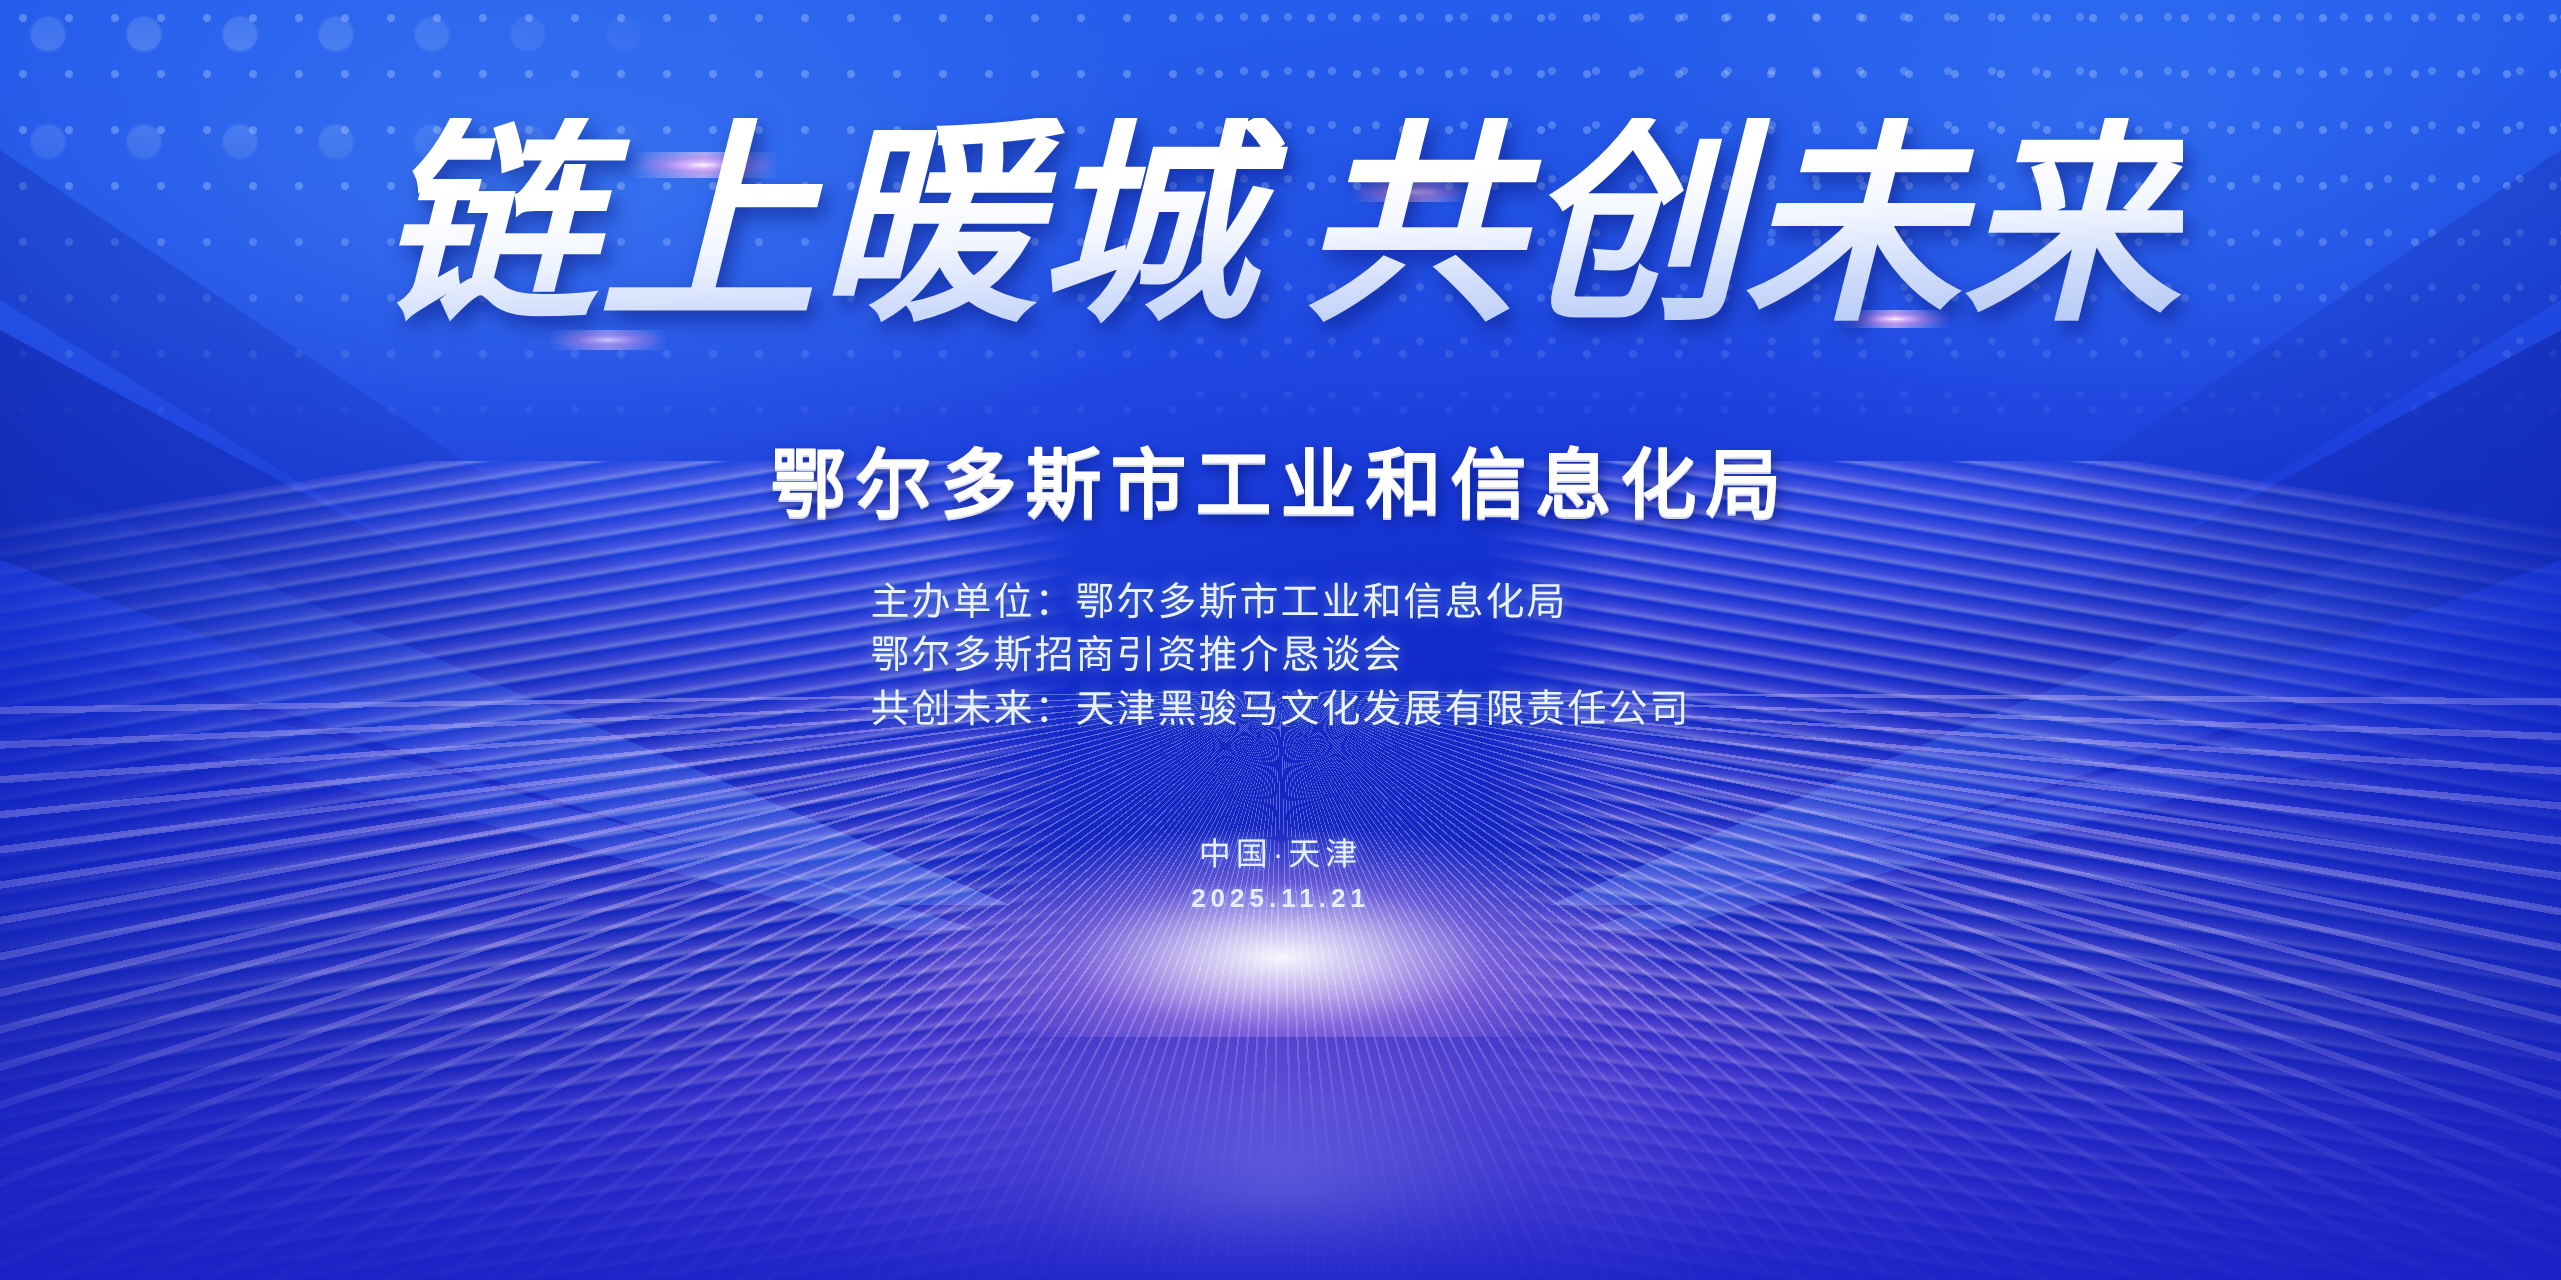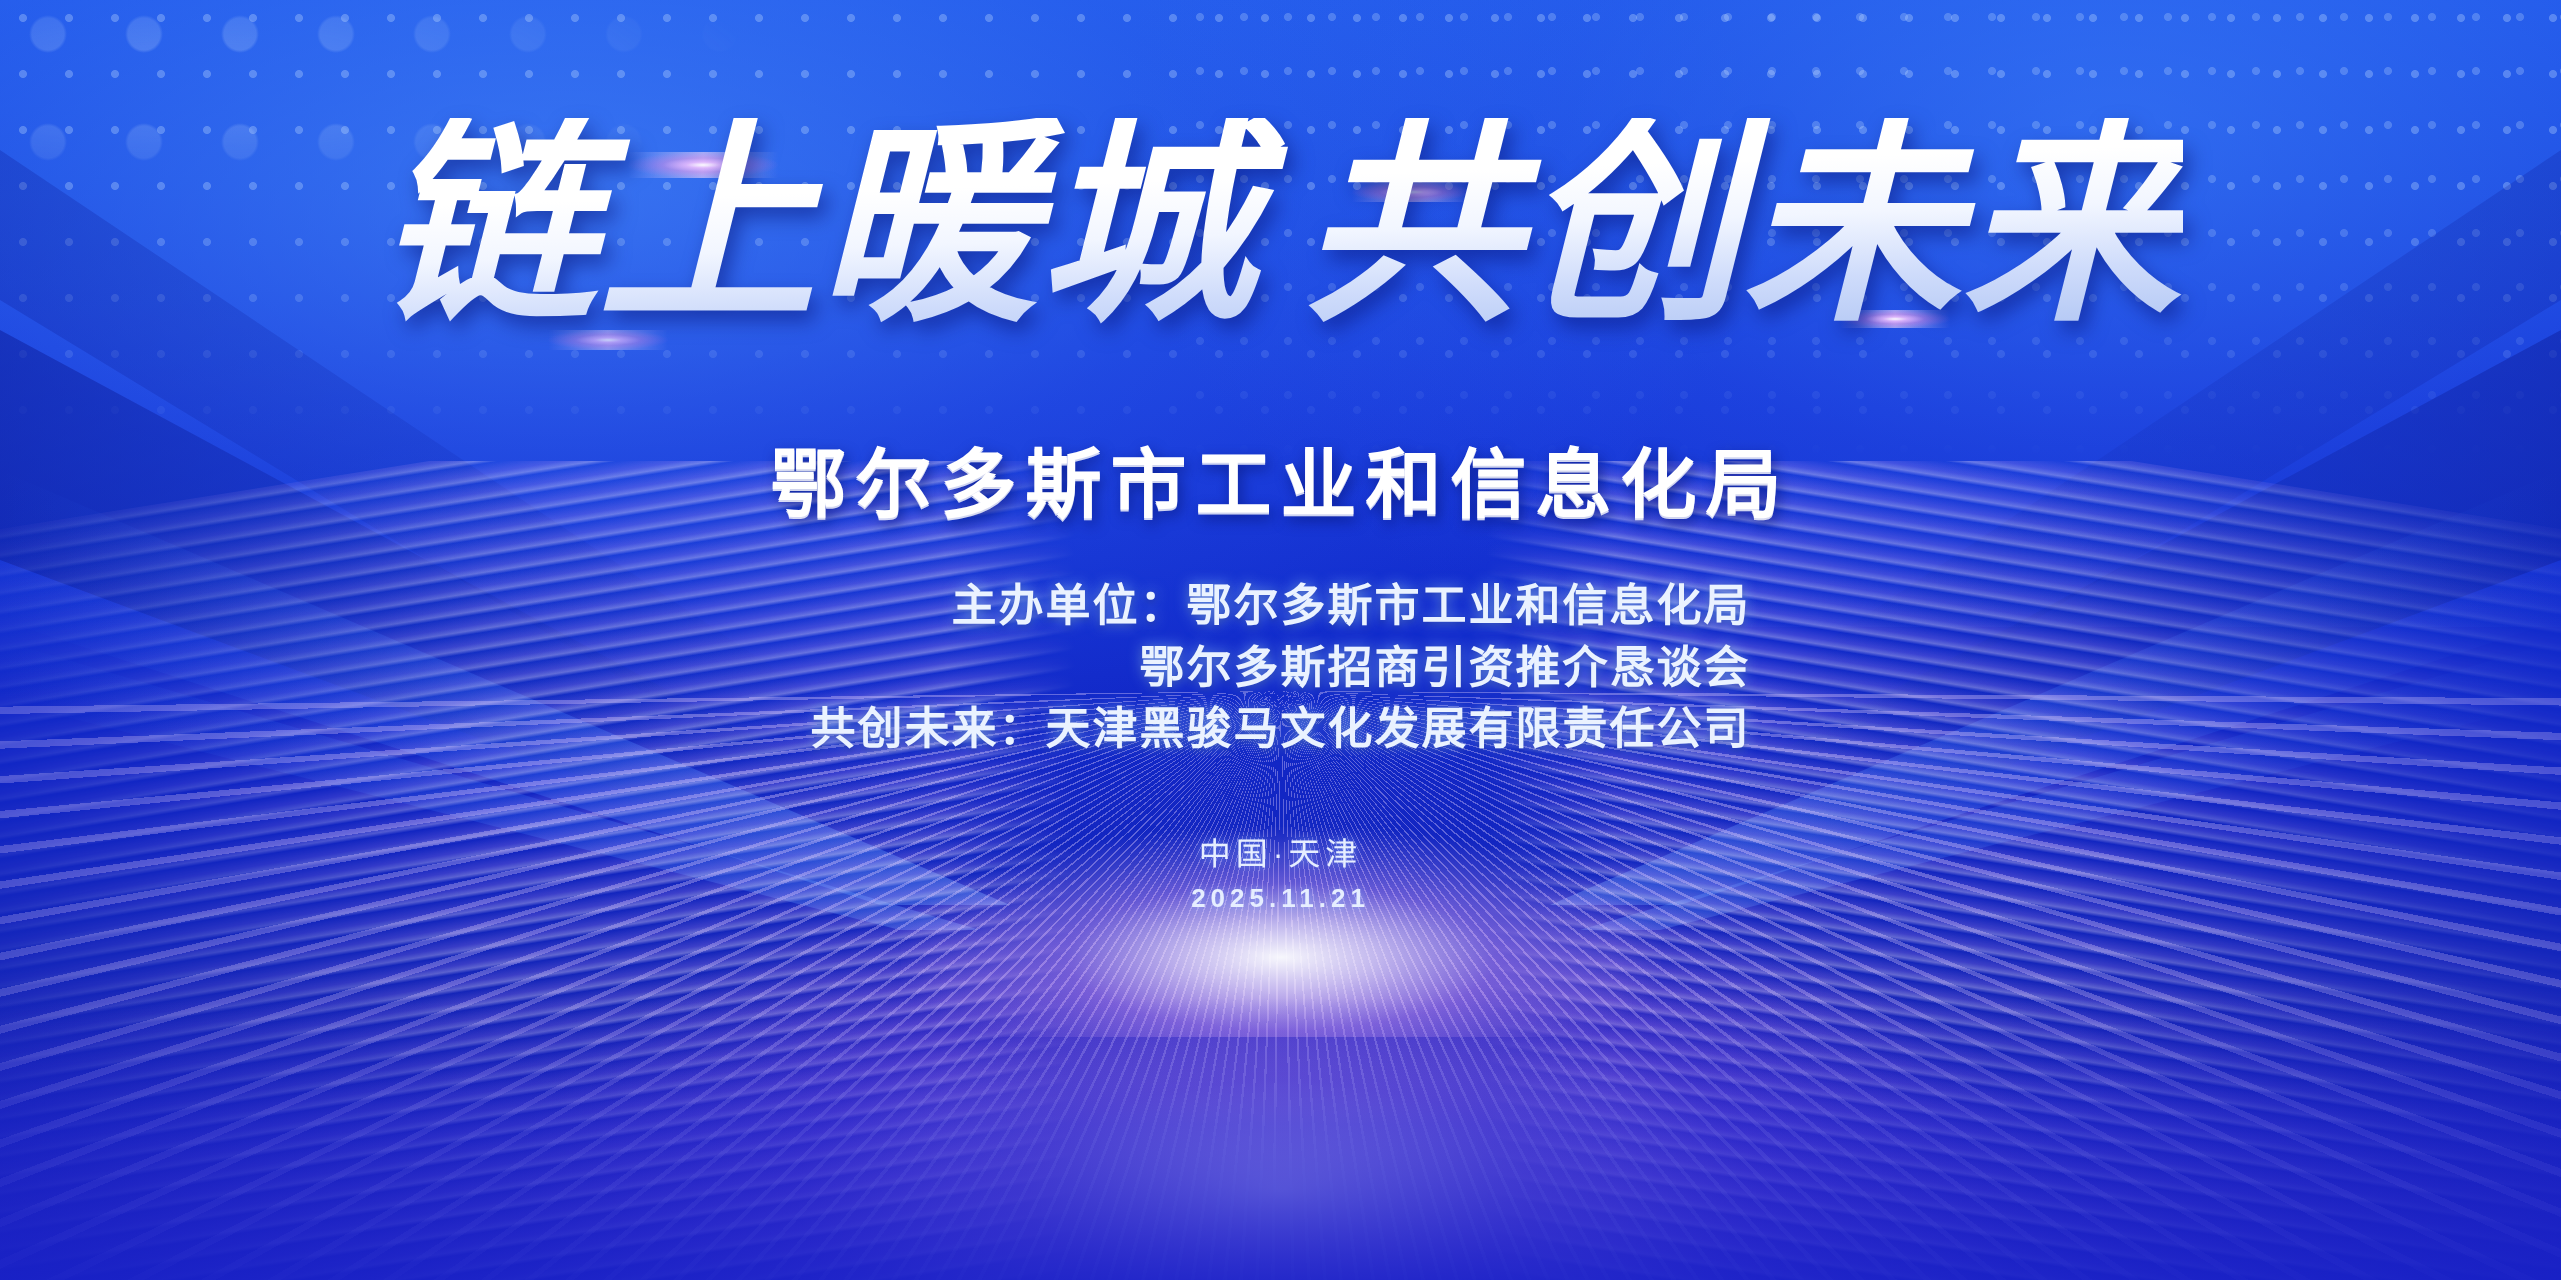--- a/index.html
+++ b/index.html
@@ -157,26 +157,26 @@
     font-weight:700;
     font-size:76px;
     line-height:1.1;
     letter-spacing:9px;
     color:#ffffff;
     text-shadow:0 2px 0 rgba(255,255,255,.8), 3px 6px 14px rgba(6,18,110,.65);
   }
 
   .orgs{
     position:absolute;left:50%;top:575px;transform:translateX(-50%);
-    text-align:right;
+    text-align:left;
     color:#eaf2ff;
-    font-size:45px;
+    font-size:39px;
     line-height:1.37;
     letter-spacing:2px;
-    font-weight:700;
+    font-weight:400;
     white-space:nowrap;
     text-shadow:0 0 14px rgba(140,190,255,.75), 0 2px 6px rgba(8,20,110,.5);
   }
   .orgs .row{display:block;}
 
   .meta{
     position:absolute;left:50%;top:830px;transform:translateX(-50%);
     text-align:center;
     color:#e6eeff;
     white-space:nowrap;

